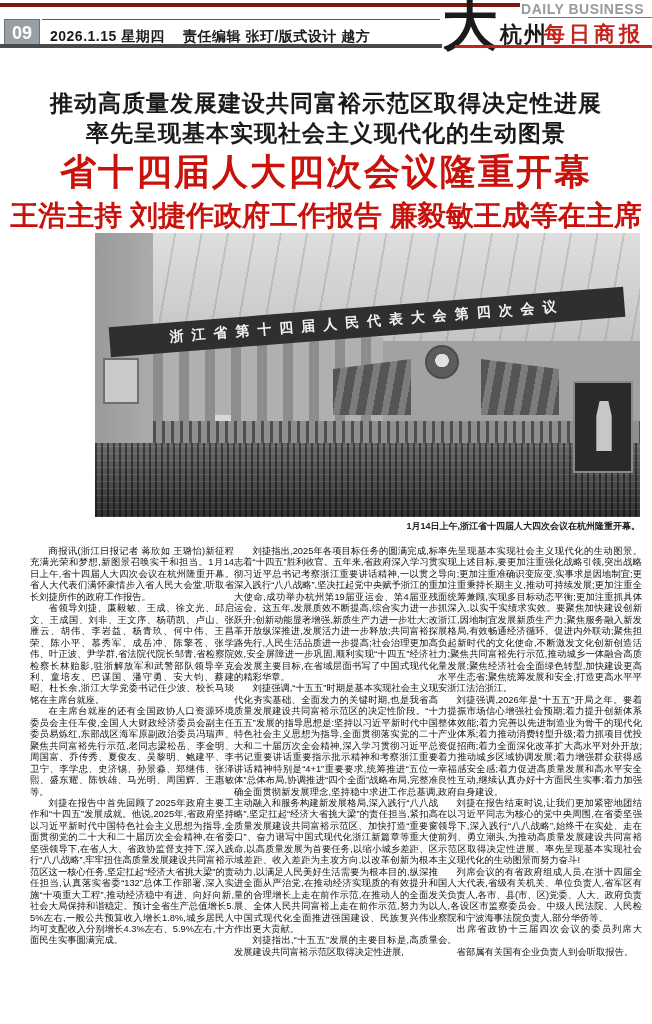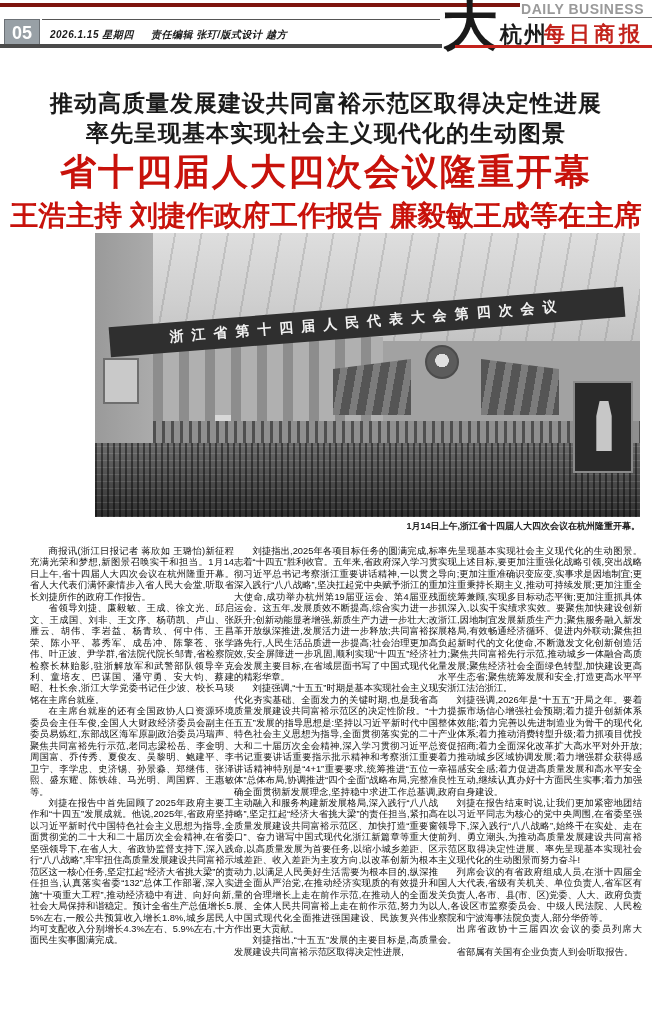--- a/index.html
+++ b/index.html
@@ -4,21 +4,21 @@
 <style>
   html,body{margin:0;padding:0;background:#e8e8e8;}
   .page{position:relative;width:652px;height:1024px;background:#ffffff;margin:0 auto;
         font-family:"Liberation Sans","DejaVu Sans",sans-serif;color:#1a1a1a;overflow:hidden;}
 
   
   .topbar{position:absolute;left:0;top:3px;width:520px;height:4px;background:var(--top-bar,#7e150e);}
   .pagenum{position:absolute;left:4px;top:19px;width:34px;height:27px;background:#98a0a6;border:1px solid #6b7075;
            color:#fff;font-weight:bold;font-size:18px;line-height:27px;text-align:center;}
   .hdr-thinline{position:absolute;left:42px;top:19px;width:398px;height:1px;background:#555;}
-  .hdr-date{position:absolute;left:50px;top:28px;font-size:10px;font-weight:bold;letter-spacing:.5px;white-space:nowrap;font-style:italic;}
+  .hdr-date{position:absolute;left:50px;top:28px;font-size:14px;font-weight:bold;letter-spacing:.5px;white-space:nowrap;}
   .hdr-date .ed{margin-left:14px;}
   .hdr-thickline{position:absolute;left:0;top:44px;width:442px;height:4px;background:#4a4a4a;}
   .logo-da{position:absolute;left:441px;top:-6px;width:58px;height:62px;font-family:"Liberation Serif","DejaVu Serif",serif;
            font-size:56px;font-weight:bold;line-height:62px;text-align:center;}
   .logo-city{position:absolute;left:500px;top:20px;font-size:22px;font-weight:900;letter-spacing:2px;}
   .mast-en{position:absolute;right:8px;top:1px;font-size:14px;font-weight:bold;color:#9a9a9a;letter-spacing:.5px;}
   .mast-en-line{position:absolute;left:528px;top:17px;width:124px;height:1px;background:#777;}
   .mast-cn{position:absolute;right:8px;top:20px;font-size:21px;font-weight:900;letter-spacing:4px;color:var(--masthead-red,#c3231c);}
   .mast-redline{position:absolute;left:455px;top:45px;width:197px;height:3px;background:var(--masthead-red,#c3231c);}
 
@@ -72,21 +72,21 @@
   .body-p{margin:0;text-indent:2em;font-size:9.3px;line-height:11.45px;text-align:justify;color:#111;
           word-break:break-all;}
   .body-p.noindent{text-indent:0;}
 </style>
 </head>
 <body>
 
 <div class="page">
 
   <div class="topbar"></div>
-  <div class="pagenum">05</div>
+  <div class="pagenum">09</div>
   <div class="hdr-thinline"></div>
   <div class="hdr-date">
     <span>2026.1.15 星期四</span>
     <span class="ed">责任编辑 张玎/版式设计 越方</span>
   </div>
   <div class="hdr-thickline"></div>
   <div class="logo-da">大</div>
   <div class="logo-city">杭州</div>
   <div class="mast-en">DAILY BUSINESS</div>
   <div class="mast-en-line"></div>

